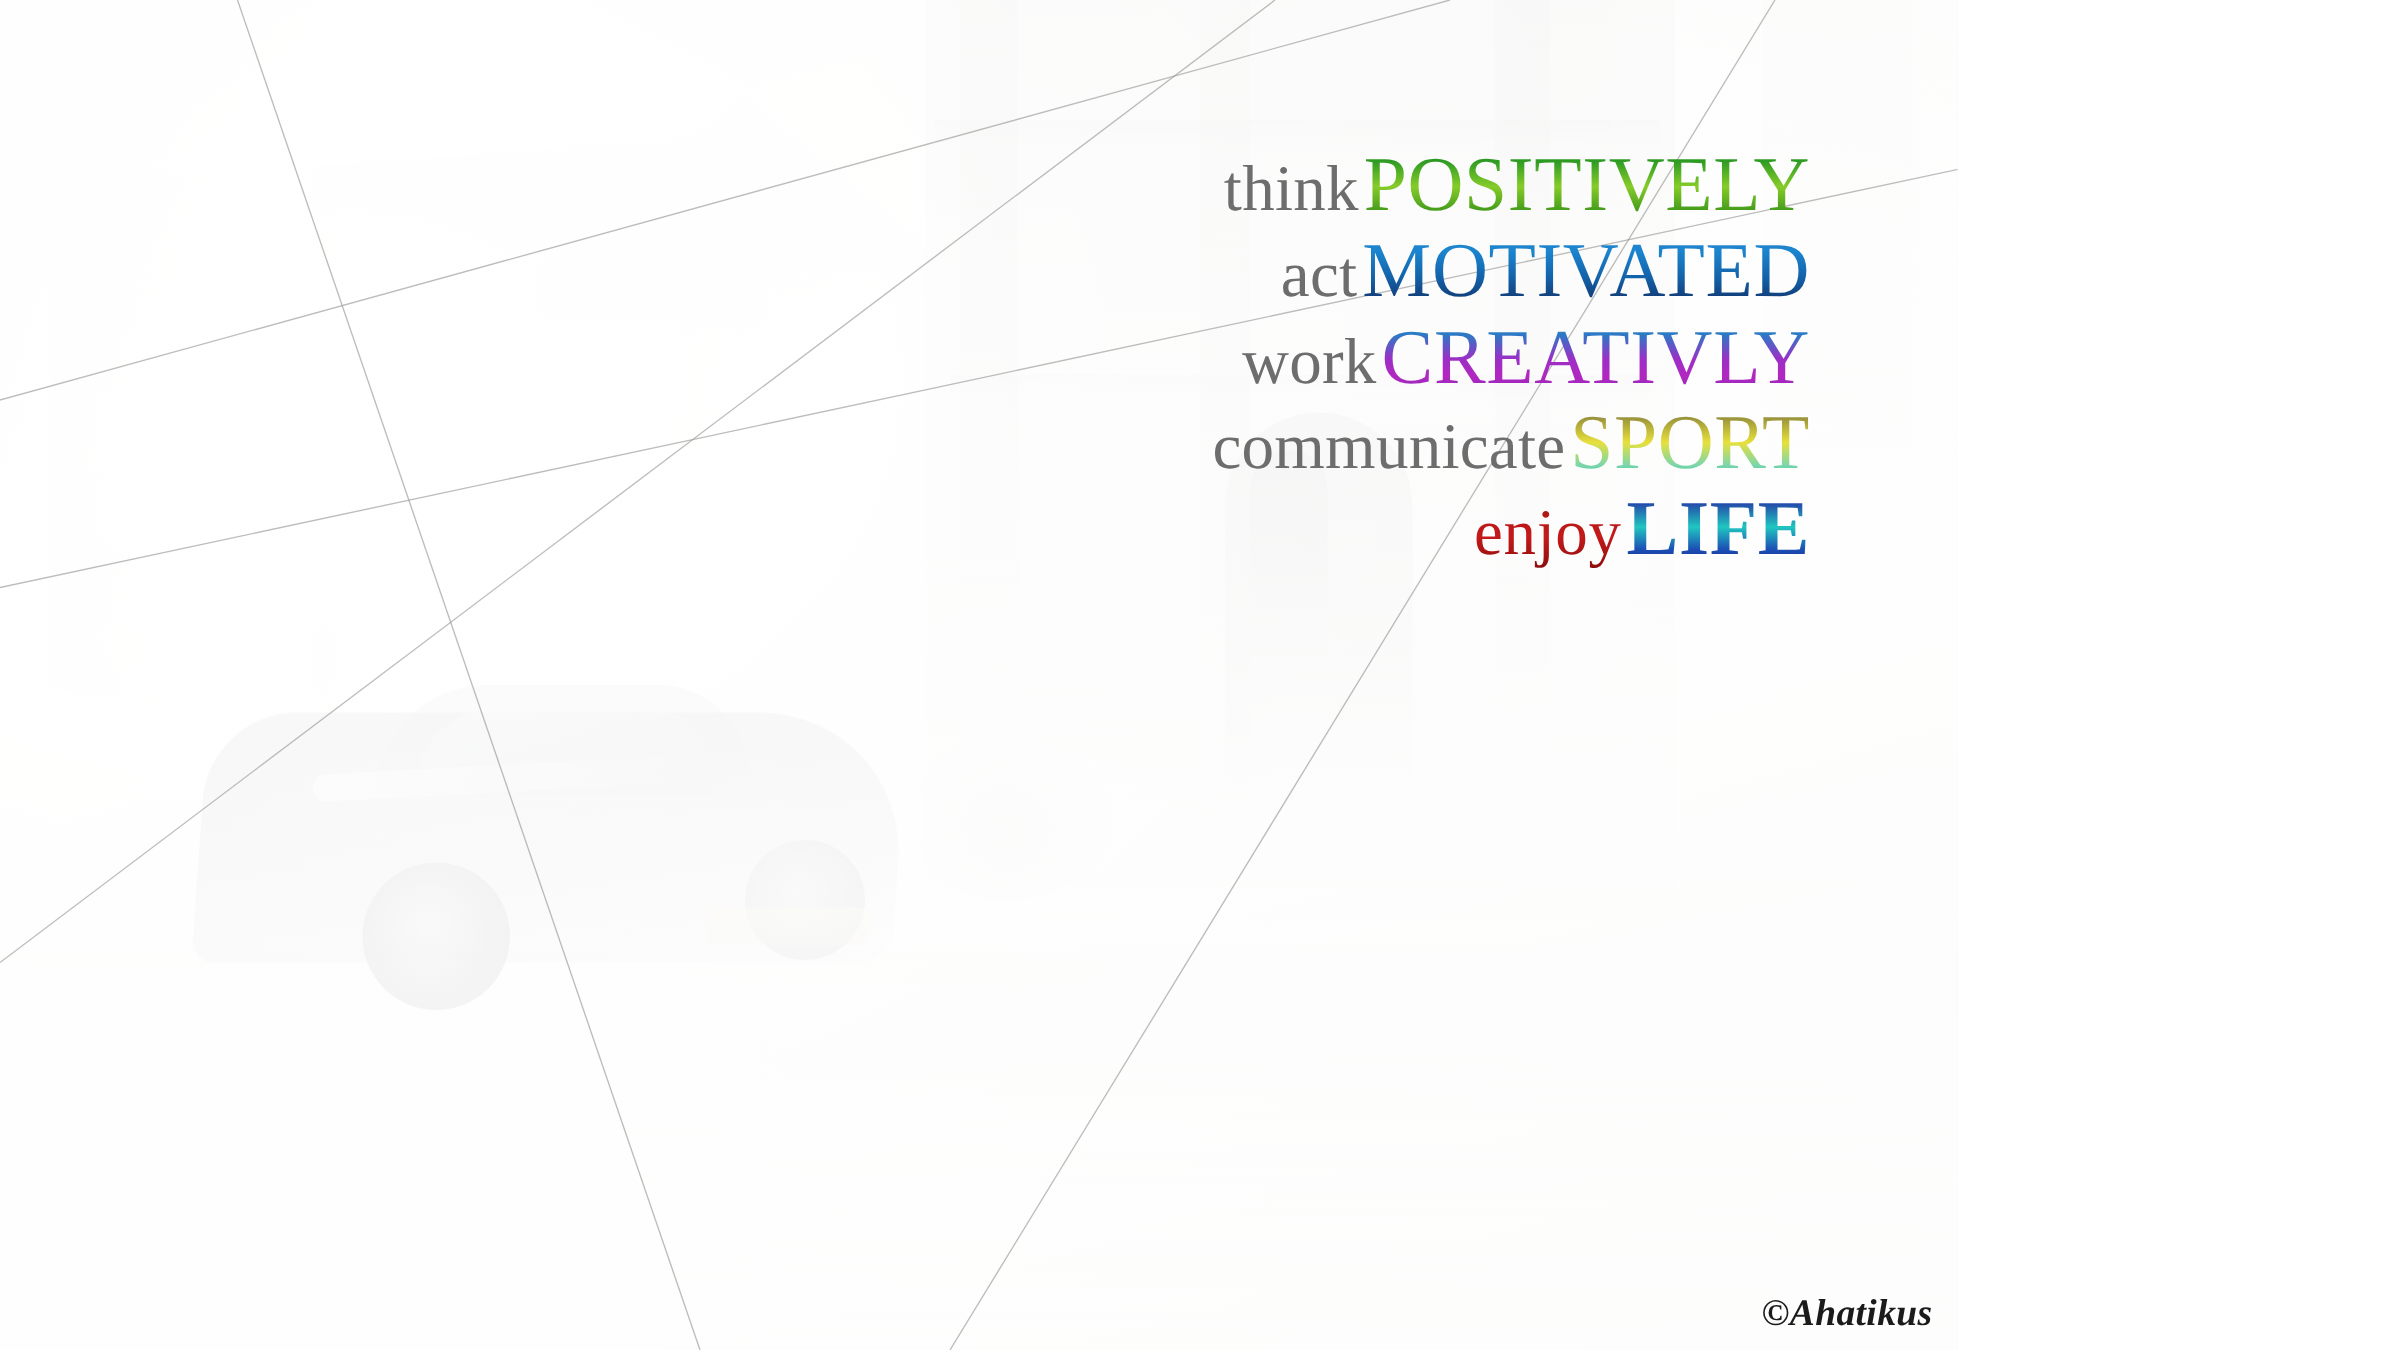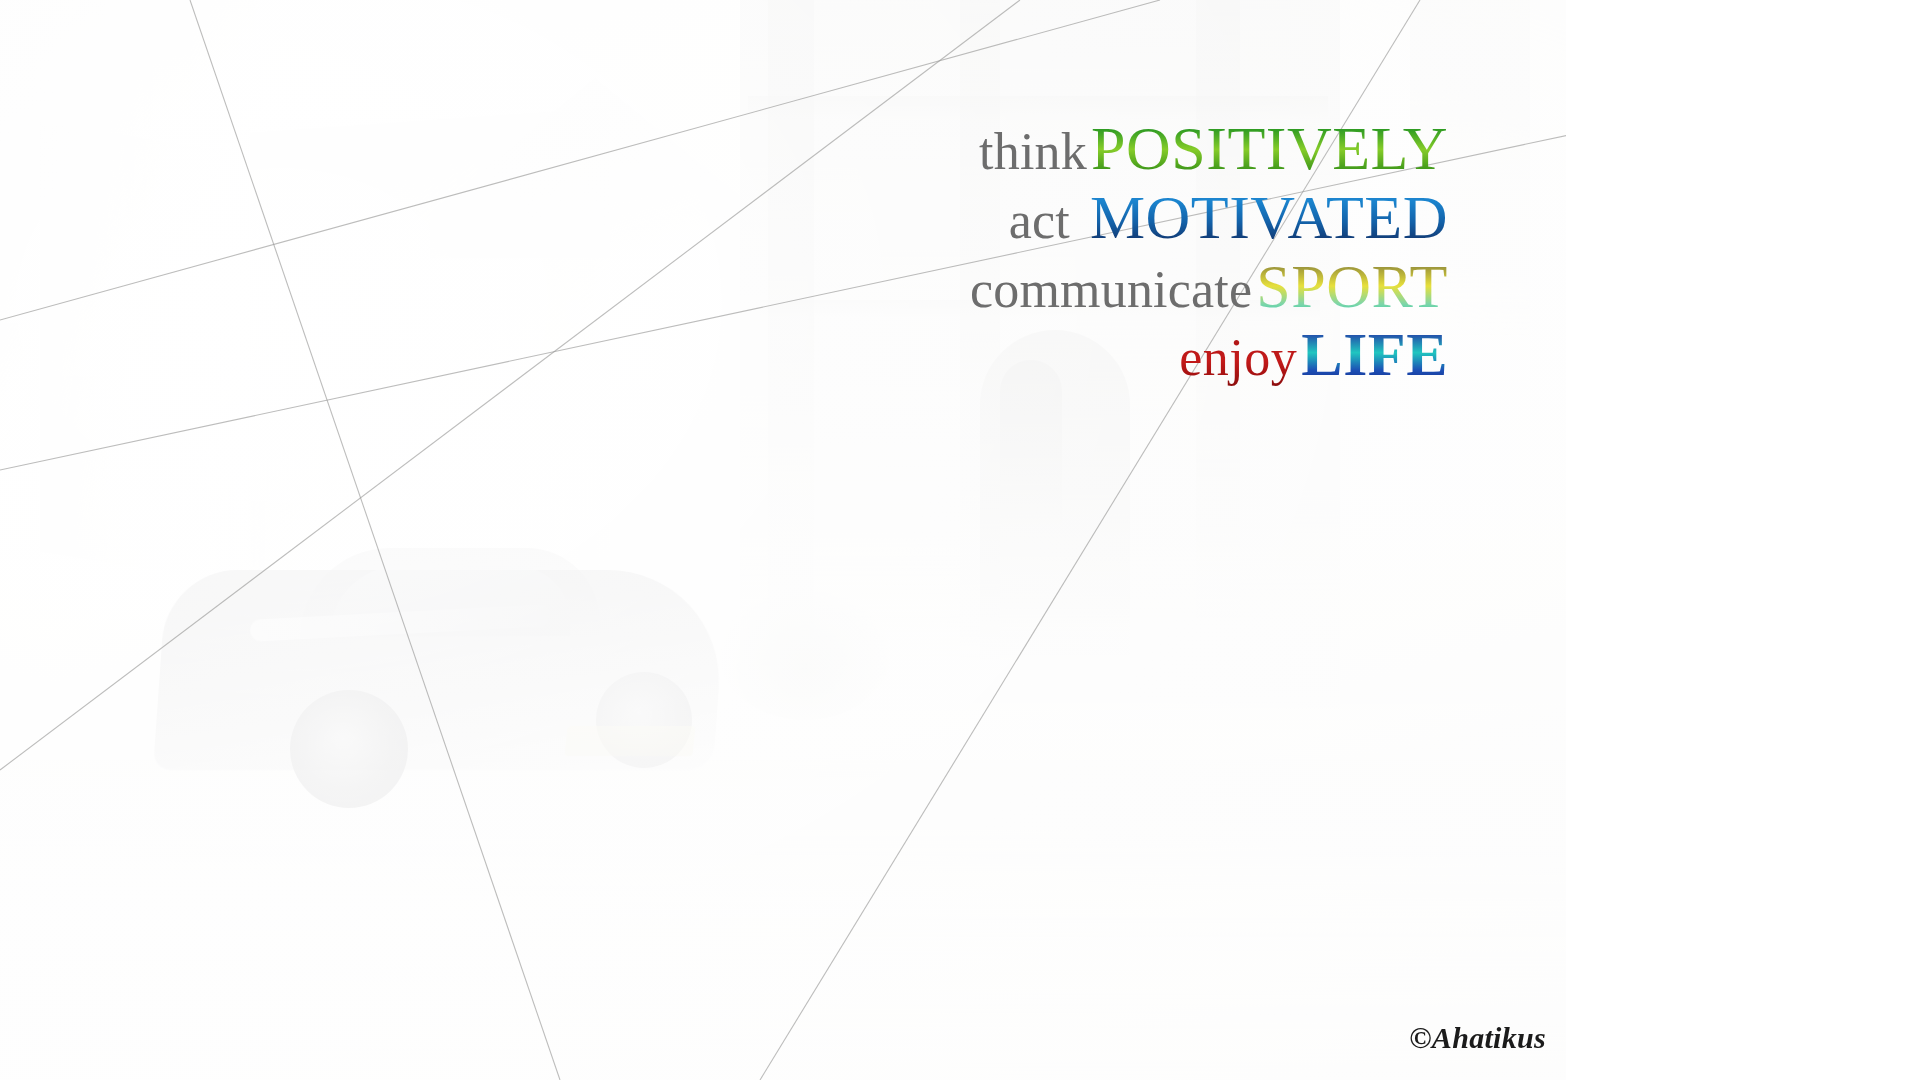--- a/index.html
+++ b/index.html
@@ -196,34 +196,34 @@
   .big {
     font-size: 62px;
     letter-spacing: 0.5px;
     -webkit-background-clip: text;
     background-clip: text;
     color: transparent;
     -webkit-text-fill-color: transparent;
   }
 
   .g-positively { background-image: linear-gradient(180deg, #0f7a17 0%, #2e9b23 22%, #86cc29 52%, #4ea31d 76%, #127a14 100%); }
-  .g-motivated  { background-image: linear-gradient(180deg, #2a7fc4 0%, #1b85cf 26%, #1361a8 58%, #123a74 84%, #0d2a5e 100%); margin-left: 16px; }
+  .g-motivated  { background-image: linear-gradient(180deg, #2a7fc4 0%, #1b85cf 26%, #1361a8 58%, #123a74 84%, #0d2a5e 100%); }
   .g-sport      { background-image: linear-gradient(180deg, #8f3c1c 0%, #d1561f 28%, #e0692a 50%, #b52323 80%, #8e1414 100%); }
   .g-creativly  { background-image: linear-gradient(180deg, #17a3b0 0%, #2f77c6 24%, #9c2fc6 52%, #b227c0 72%, #7a2fb8 100%); }
   .g-fun        { background-image: linear-gradient(180deg, #d97a13 0%, #e0821c 28%, #d4449a 62%, #c2219a 82%, #a81f8e 100%); }
   .g-freely     { background-image: linear-gradient(180deg, #58584e 0%, #a8a13a 26%, #e7e03c 50%, #7fd6a8 76%, #12c9b6 100%); }
   .g-target     { background-image: linear-gradient(180deg, #1b9b2e 0%, #2aa63a 22%, #1b86a6 56%, #1565c0 82%, #0f4fa8 100%); }
   .g-life       { background-image: linear-gradient(180deg, #1b2f8f 0%, #2440a8 18%, #20c6c0 48%, #1c4fb5 74%, #14237e 100%); font-weight: bold; }
   .g-enjoy      { background-image: linear-gradient(180deg, #9b1414 0%, #b81717 30%, #c41a1a 55%, #a01010 85%, #8b0d0d 100%); margin-top: 43px; }
 
   
   .signature {
     position: absolute;
     right: 20px;
-    bottom: 25px;
+    bottom: 12px;
     font-family: "Liberation Serif", "DejaVu Serif", serif;
     font-style: italic;
     font-weight: bold;
     font-size: 30px;
     color: #1b1b1b;
     letter-spacing: 0.3px;
   }
 </style>
 </head>
 <body>
@@ -271,20 +271,24 @@
   <div class="quote">
     <span class="qline">
       <span class="small">think</span>
       <span class="big g-positively">POSITIVELY</span>
     </span>
     <span class="qline">
       <span class="small">act</span>
       <span class="big g-motivated">MOTIVATED</span>
     </span>
     <span class="qline">
+      <span class="small">work</span>
+      <span class="big g-creativly">CREATIVLY</span>
+    </span>
+    <span class="qline">
       <span class="small">communicate</span>
       <span class="big g-freely">SPORT</span>
     </span>
     <span class="qline">
       <span class="small big g-enjoy" style="font-size: 52px;">enjoy</span>
       <span class="big g-life">LIFE</span>
     </span>
   </div>
 
   <div class="signature">©Ahatikus</div>

